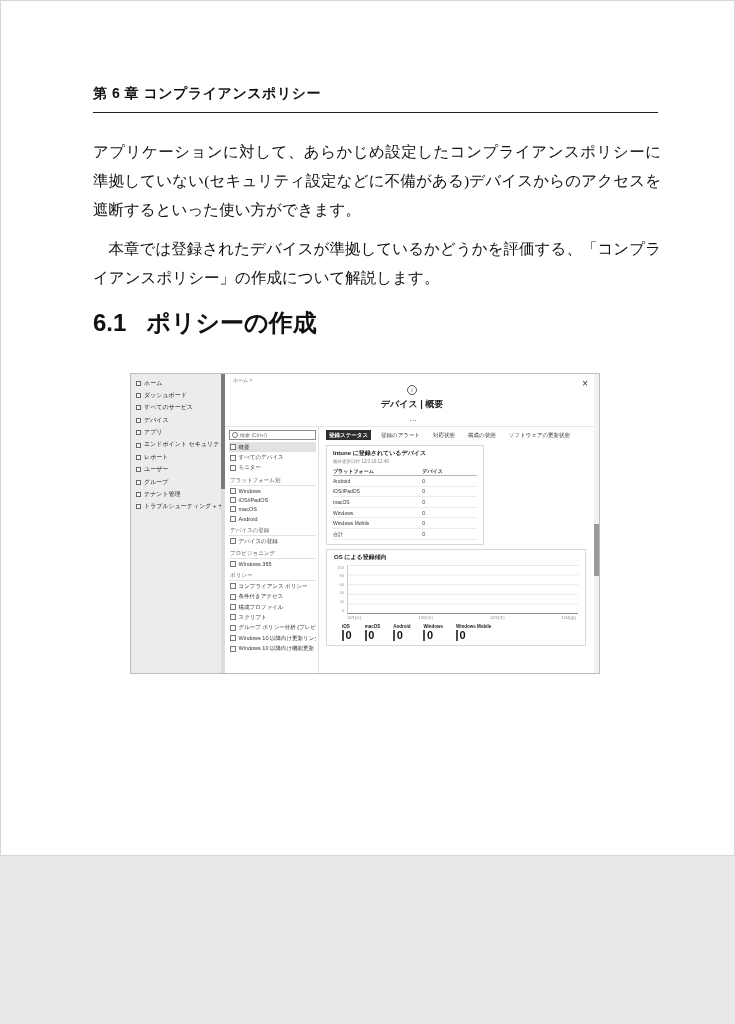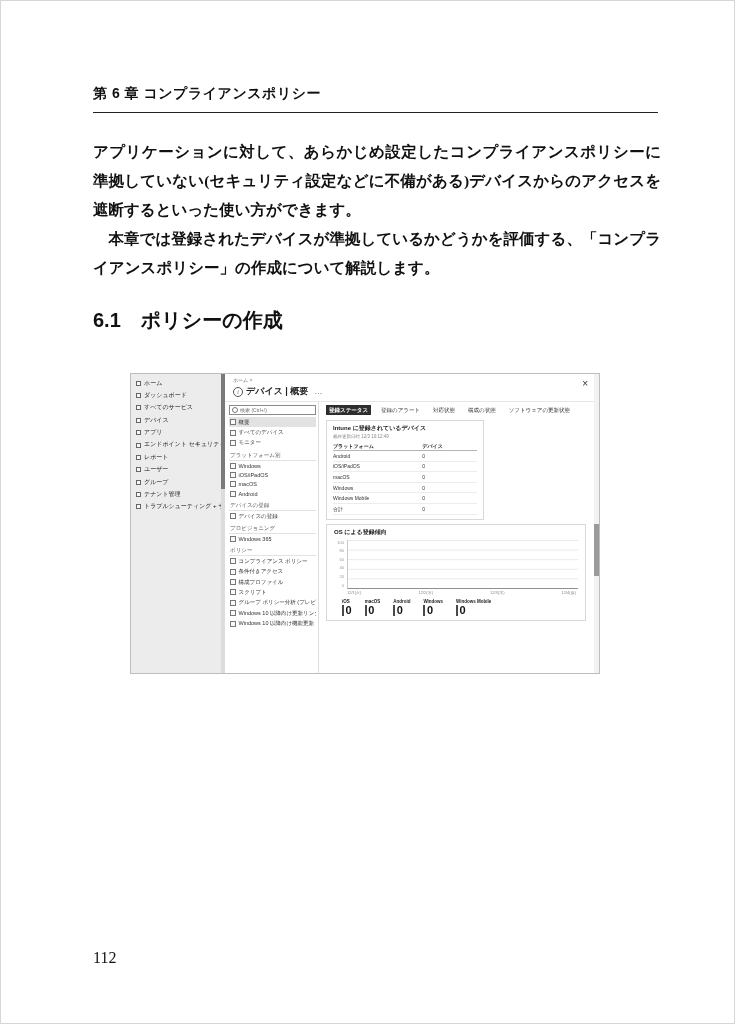--- a/index.html
+++ b/index.html
@@ -1,29 +1,29 @@
 <!DOCTYPE html>
 <html style="--accent_dark: #2e2e2e; --sidebar_bg: #ececec; --border_gray: #d8d8d8;"><head>
 <meta charset="utf-8">
 <style>
   html,body{margin:0;padding:0;background:#e9e9e9;}
-  .page{position:relative;width:735px;height:1024px;margin:0 auto;background:#ffffff;
+  .page{position:relative;width:735px;height:856px;margin:0 auto;background:#ffffff;
         border:1px solid #d6d6d6;box-sizing:border-box;overflow:hidden;
         font-family:"Liberation Serif",serif;color:#111;}
 
   
   .chapter{position:absolute;left:92px;right:76px;top:84px;
            font-family:"Liberation Sans",sans-serif;font-weight:bold;font-size:14px;
            letter-spacing:.5px;padding-bottom:9px;border-bottom:1.5px solid #222;}
   .bodytext{position:absolute;left:92px;width:568px;top:136px;
             font-size:15.5px;line-height:29px;text-align:justify;}
-  .bodytext p{margin:0;font-weight:bold;}
-  .bodytext p.indent{text-indent:1em;}
+  .bodytext p{margin:0;}
+  .bodytext p.indent{text-indent:1em;margin-top:10px;}
   .sec{position:absolute;left:92px;top:306px;font-family:"Liberation Sans",sans-serif;
-       font-weight:bold;font-size:20px;}
+       font-weight:bold;font-size:24px;}
   .sec .sec-num{margin-right:20px;}
   .caption{position:absolute;left:92px;width:568px;top:684px;text-align:center;font-size:14.5px;}
   .body2{position:absolute;left:92px;width:568px;top:757px;font-size:15.5px;text-indent:1em;}
   .pagenum{position:absolute;left:92px;top:948px;font-size:16px;text-align:right;}
 
   
   .shotframe{position:absolute;left:129px;top:372px;width:470px;height:301px;
              border:1px solid #bdbdbd;background:#fff;box-sizing:border-box;
              font-family:"Liberation Sans",sans-serif;overflow:hidden;}
   .shot{display:flex;width:100%;height:100%;position:relative;}
@@ -32,21 +32,21 @@
   .sl-item{display:flex;align-items:center;gap:3px;padding:2.6px 3px 2.6px 5px;
            font-size:6px;line-height:1.2;color:#222;white-space:nowrap;overflow:hidden;}
   .icon-sq{width:5px;height:5px;border:1px solid #666;box-sizing:border-box;flex:none;background:#f7f7f7;}
 
   .s-leftbar{width:4px;flex:none;background:#dcdcdc;position:relative;}
   .s-leftbar-thumb{position:absolute;top:0;left:0;width:4px;height:115px;background:#7a7a7a;}
 
   .s-right{flex:1;display:flex;flex-direction:column;position:relative;min-width:0;}
   .s-top{padding:3px 8px 0 8px;}
   .s-crumb{font-size:5px;color:#666;}
-  .s-titlerow{display:flex;align-items:center;gap:3px;margin-top:2px;padding-bottom:3px;}
+  .s-titlerow{display:flex;align-items:center;gap:3px;margin-top:2px;padding-bottom:3px;flex-direction:column;}
   .info-circle{width:8px;height:8px;border:1px solid #555;border-radius:50%;font-size:5.5px;
                line-height:8px;text-align:center;color:#555;flex:none;
                font-family:"Liberation Serif",serif;font-style:italic;}
   .s-title{font-size:9px;font-weight:bold;color:#222;white-space:nowrap;}
   .s-menu{font-size:8px;color:#444;margin-left:3px;letter-spacing:1px;}
   .s-close{position:absolute;top:5px;right:11px;font-size:10px;color:#333;line-height:1;}
 
   .s-body{flex:1;display:flex;min-height:0;border-top:1px solid #e6e6e6;}
   .s-nav{width:94px;flex:none;border-right:1px solid #ddd;padding:3px 2px 0 4px;
          box-sizing:border-box;overflow:hidden;}

